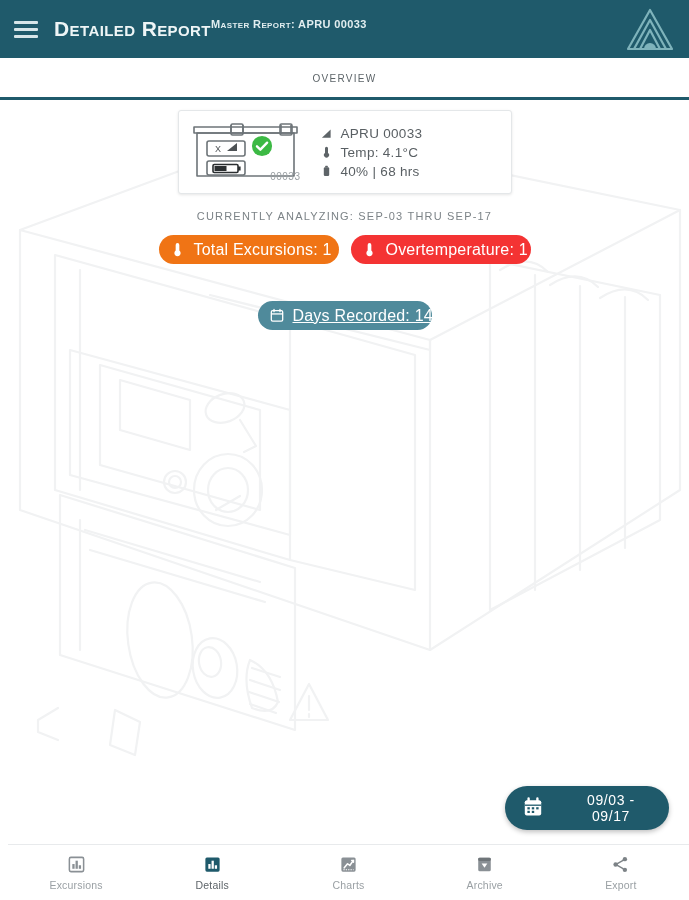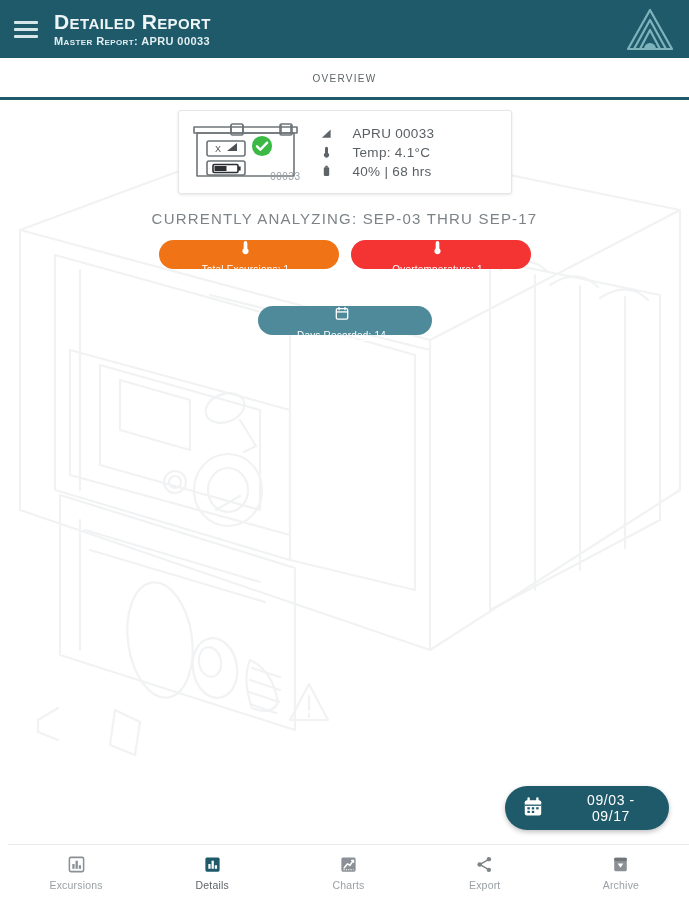--- a/index.html
+++ b/index.html
@@ -33,21 +33,21 @@
     display: flex; flex-direction: column;
     justify-content: center; gap: 4px;
     margin-right: 14px;
     cursor: pointer;
     flex: 0 0 auto;
   }
   .hamburger span {
     display: block; height: 3px; width: 24px;
     background: #d7e6e9; border-radius: 1px;
   }
-  .title-block { display: flex; flex-direction: column; justify-content: flex-start; }
+  .title-block { display: flex; flex-direction: row; justify-content: flex-start; }
   .app-title {
     color: #eef5f6;
     font-size: 21px;
     font-weight: bold;
     letter-spacing: 0.4px;
     line-height: 24px;
     font-variant: small-caps;
     text-transform: capitalize;
   }
   .app-subtitle {
@@ -148,57 +148,56 @@
     position: absolute;
     left: 60px; top: 14px;
     width: 22px; height: 22px;
   }
   .device-info {
     display: flex; flex-direction: column;
     gap: 4px;
     padding-left: 2px;
   }
   .info-row {
-    display: flex; align-items: center; gap: 20px;
+    display: flex; align-items: center; gap: 8px;
     font-size: 13.5px;
     color: #595f63;
     letter-spacing: 0.3px;
   }
   .info-row .ico { width: 12px; height: 15px; flex: 0 0 12px; display:flex; align-items:center; justify-content:center;}
 
   
   .analyzing {
     margin-top: 16px;
-    font-size: 15px;
+    font-size: 11px;
     letter-spacing: 1.2px;
     color: #7c8387;
     text-transform: uppercase;
   }
 
   
   .pill-row {
     margin-top: 13px;
     display: flex;
     gap: 12px;
     justify-content: center;
   }
   .pill {
     height: 29px;
     border-radius: 15px;
     display: flex; align-items: center;
     padding: 0 18px 0 12px;
     gap: 9px;
     color: #ffffff;
-    font-size: 10px;
+    font-size: 16px;
     letter-spacing: 0.2px;
     cursor: pointer;
     border: none;
     font-family: "Liberation Sans", sans-serif;
     white-space: nowrap;
-    flex-direction: column;
   }
   .pill-excursions { background: #f07415; width: 180px; }
   .pill-overtemp   { background: #f43333; width: 180px; }
   .pill-days       { background: #4f8a9b; width: 174px; margin-top: 24px; text-decoration: underline; }
   .pill .pico { width: 14px; height: 18px; flex: 0 0 14px; display:flex; align-items:center; justify-content:center; }
 
   
   .date-btn {
     position: absolute;
     right: 20px; bottom: 14px;
@@ -465,38 +464,38 @@
           <path d="M13.2 5.6 L15.3 5.6 L15.3 7.6" fill="none" stroke="#ffffff" stroke-width="1.4" stroke-linecap="round"></path>
           <path d="M4.6 15.6 L15.4 15.6" stroke="#ffffff" stroke-width="1.1" stroke-dasharray="1.4 1.1"></path>
         </svg>
       </span>
       <span class="nav-label">Charts</span>
     </button>
 
     <button class="nav-item">
       <span class="nav-icon">
         <svg viewBox="0 0 20 20" width="19" height="19">
+          <rect x="3.4" y="2.8" width="13.2" height="14.4" rx="1.6" fill="#8a9095"></rect>
+          <rect x="3.4" y="2.8" width="13.2" height="3.4" rx="1.2" fill="#6f7579"></rect>
+          <path d="M7 9 L13 9 L10 13.4 Z" fill="#ffffff"></path>
+        </svg>
+      </span>
+      <span class="nav-label">Archive</span>
+    </button>
+
+    <button class="nav-item">
+      <span class="nav-icon">
+        <svg viewBox="0 0 20 20" width="19" height="19">
           <g fill="#7d8387">
             <circle cx="14.6" cy="4.4" r="2.3"></circle>
             <circle cx="4.9" cy="10" r="2.4"></circle>
             <circle cx="14.6" cy="15.6" r="2.3"></circle>
           </g>
           <g stroke="#7d8387" stroke-width="1.5" stroke-linecap="round">
             <path d="M12.7 5.6 L6.7 9"></path>
             <path d="M6.7 11 L12.7 14.4"></path>
           </g>
         </svg>
       </span>
       <span class="nav-label">Export</span>
     </button>
-
-    <button class="nav-item">
-      <span class="nav-icon">
-        <svg viewBox="0 0 20 20" width="19" height="19">
-          <rect x="3.4" y="2.8" width="13.2" height="14.4" rx="1.6" fill="#8a9095"></rect>
-          <rect x="3.4" y="2.8" width="13.2" height="3.4" rx="1.2" fill="#6f7579"></rect>
-          <path d="M7 9 L13 9 L10 13.4 Z" fill="#ffffff"></path>
-        </svg>
-      </span>
-      <span class="nav-label">Archive</span>
-    </button>
   </div>
 </div>
 
 </body></html>

